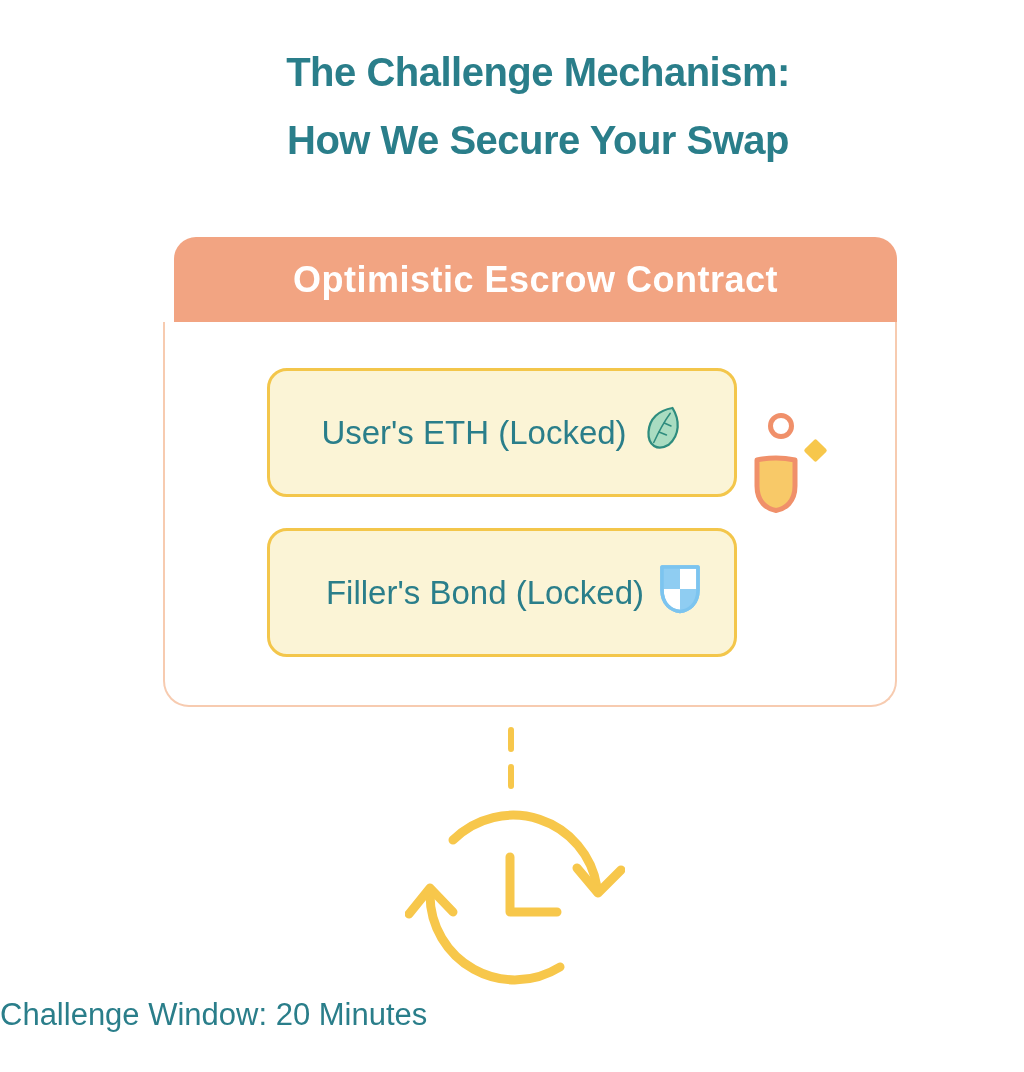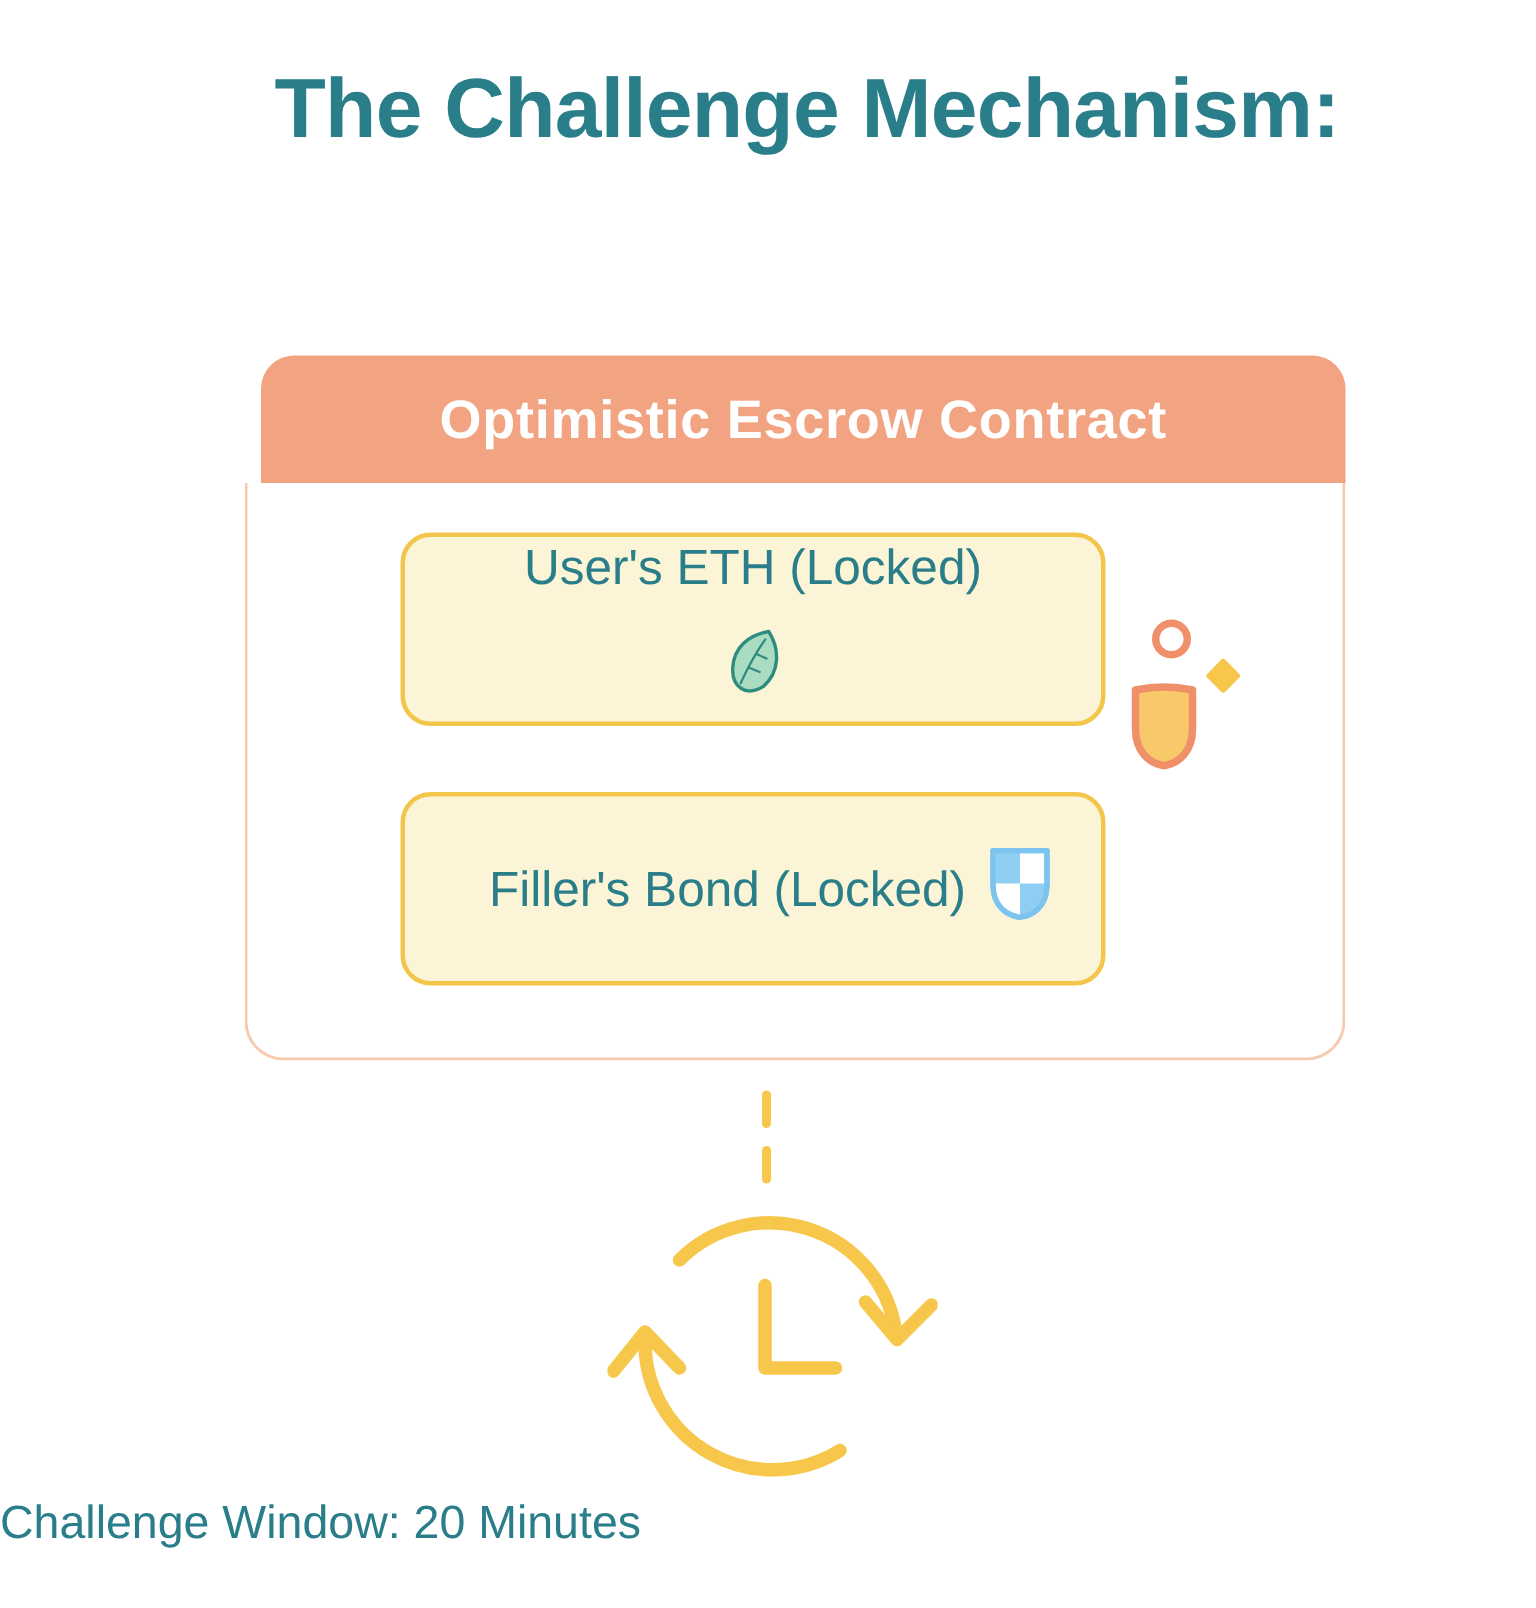--- a/index.html
+++ b/index.html
@@ -18,21 +18,21 @@
     --decor-orange:#F0906A;
     --decor-gold-fill:#F8C968;
     --caption-text:#2A7E8A;
   }
   html,body{margin:0;padding:0;background:#ffffff;}
   body{width:1024px;height:1072px;font-family:"Liberation Sans", sans-serif;}
   .page{position:relative;width:1024px;height:1072px;overflow:hidden;background:#ffffff;}
 
   .title{
     position:absolute;left:52px;right:0;top:38px;margin:0;
-    text-align:center;font-size:56px;line-height:68px;font-weight:700;
+    text-align:center;font-size:40px;line-height:68px;font-weight:700;
     color:var(--title-text);letter-spacing:-0.5px;
   }
 
   .card{position:absolute;left:163px;top:237px;width:734px;height:470px;}
   .card-header{
     position:absolute;top:0;left:11px;right:0;height:85px;
     background:var(--header-bg);border-radius:22px 22px 0 0;
     display:flex;align-items:center;justify-content:center;
     color:var(--header-text);font-size:36px;font-weight:700;letter-spacing:0.5px;
   }
@@ -40,21 +40,21 @@
     position:absolute;top:85px;left:0;right:0;bottom:0;
     border:2px solid var(--card-border);border-top:none;
     border-radius:0 0 26px 26px;background:#ffffff;box-sizing:border-box;
   }
   .asset-box{
     position:absolute;left:104px;width:470px;height:129px;box-sizing:border-box;
     background:var(--box-bg);border:3px solid var(--box-border);border-radius:20px;
     display:flex;align-items:center;justify-content:center;gap:14px;
     color:var(--box-text);font-size:33px;font-weight:500;
   }
-  .asset-box.first{top:118px;flex-direction:column;}
+  .asset-box.first{top:131px;}
   .asset-box.second{top:291px;padding-left:24px;}
 
   .leaf-body{fill:var(--leaf-fill);stroke:var(--leaf-stroke);stroke-width:3;stroke-linejoin:round;}
   .leaf-vein{fill:none;stroke:var(--leaf-stroke);stroke-width:2;stroke-linecap:round;}
   .shield-outline{fill:#ffffff;stroke:var(--shield-blue);stroke-width:3.5;stroke-linejoin:round;}
   .shield-quad{fill:var(--shield-blue-fill);}
   .decor-shield-body{fill:var(--decor-gold-fill);stroke:var(--decor-orange);stroke-width:5;stroke-linejoin:round;}
 
   .decor-ring{
     position:absolute;left:768px;top:413px;width:16px;height:16px;
@@ -75,21 +75,21 @@
   .caption{
     position:absolute;left:0;right:0;top:997px;text-align:left;
     font-size:31px;font-weight:400;color:var(--caption-text);
   }
 </style>
 </head>
 <body>
 
 <div class="page">
 
-  <h1 class="title"><span>The Challenge Mechanism:</span><br></h1>
+  <h1 class="title"><span>The Challenge Mechanism:</span><br><span>How We Secure Your Swap</span></h1>
 
   <div class="card">
     <div class="card-header">
       <span>Optimistic Escrow Contract</span>
     </div>
     <div class="card-body"></div>
 
     <div class="asset-box first">
       <span>User's ETH (Locked)</span>
       <span>

